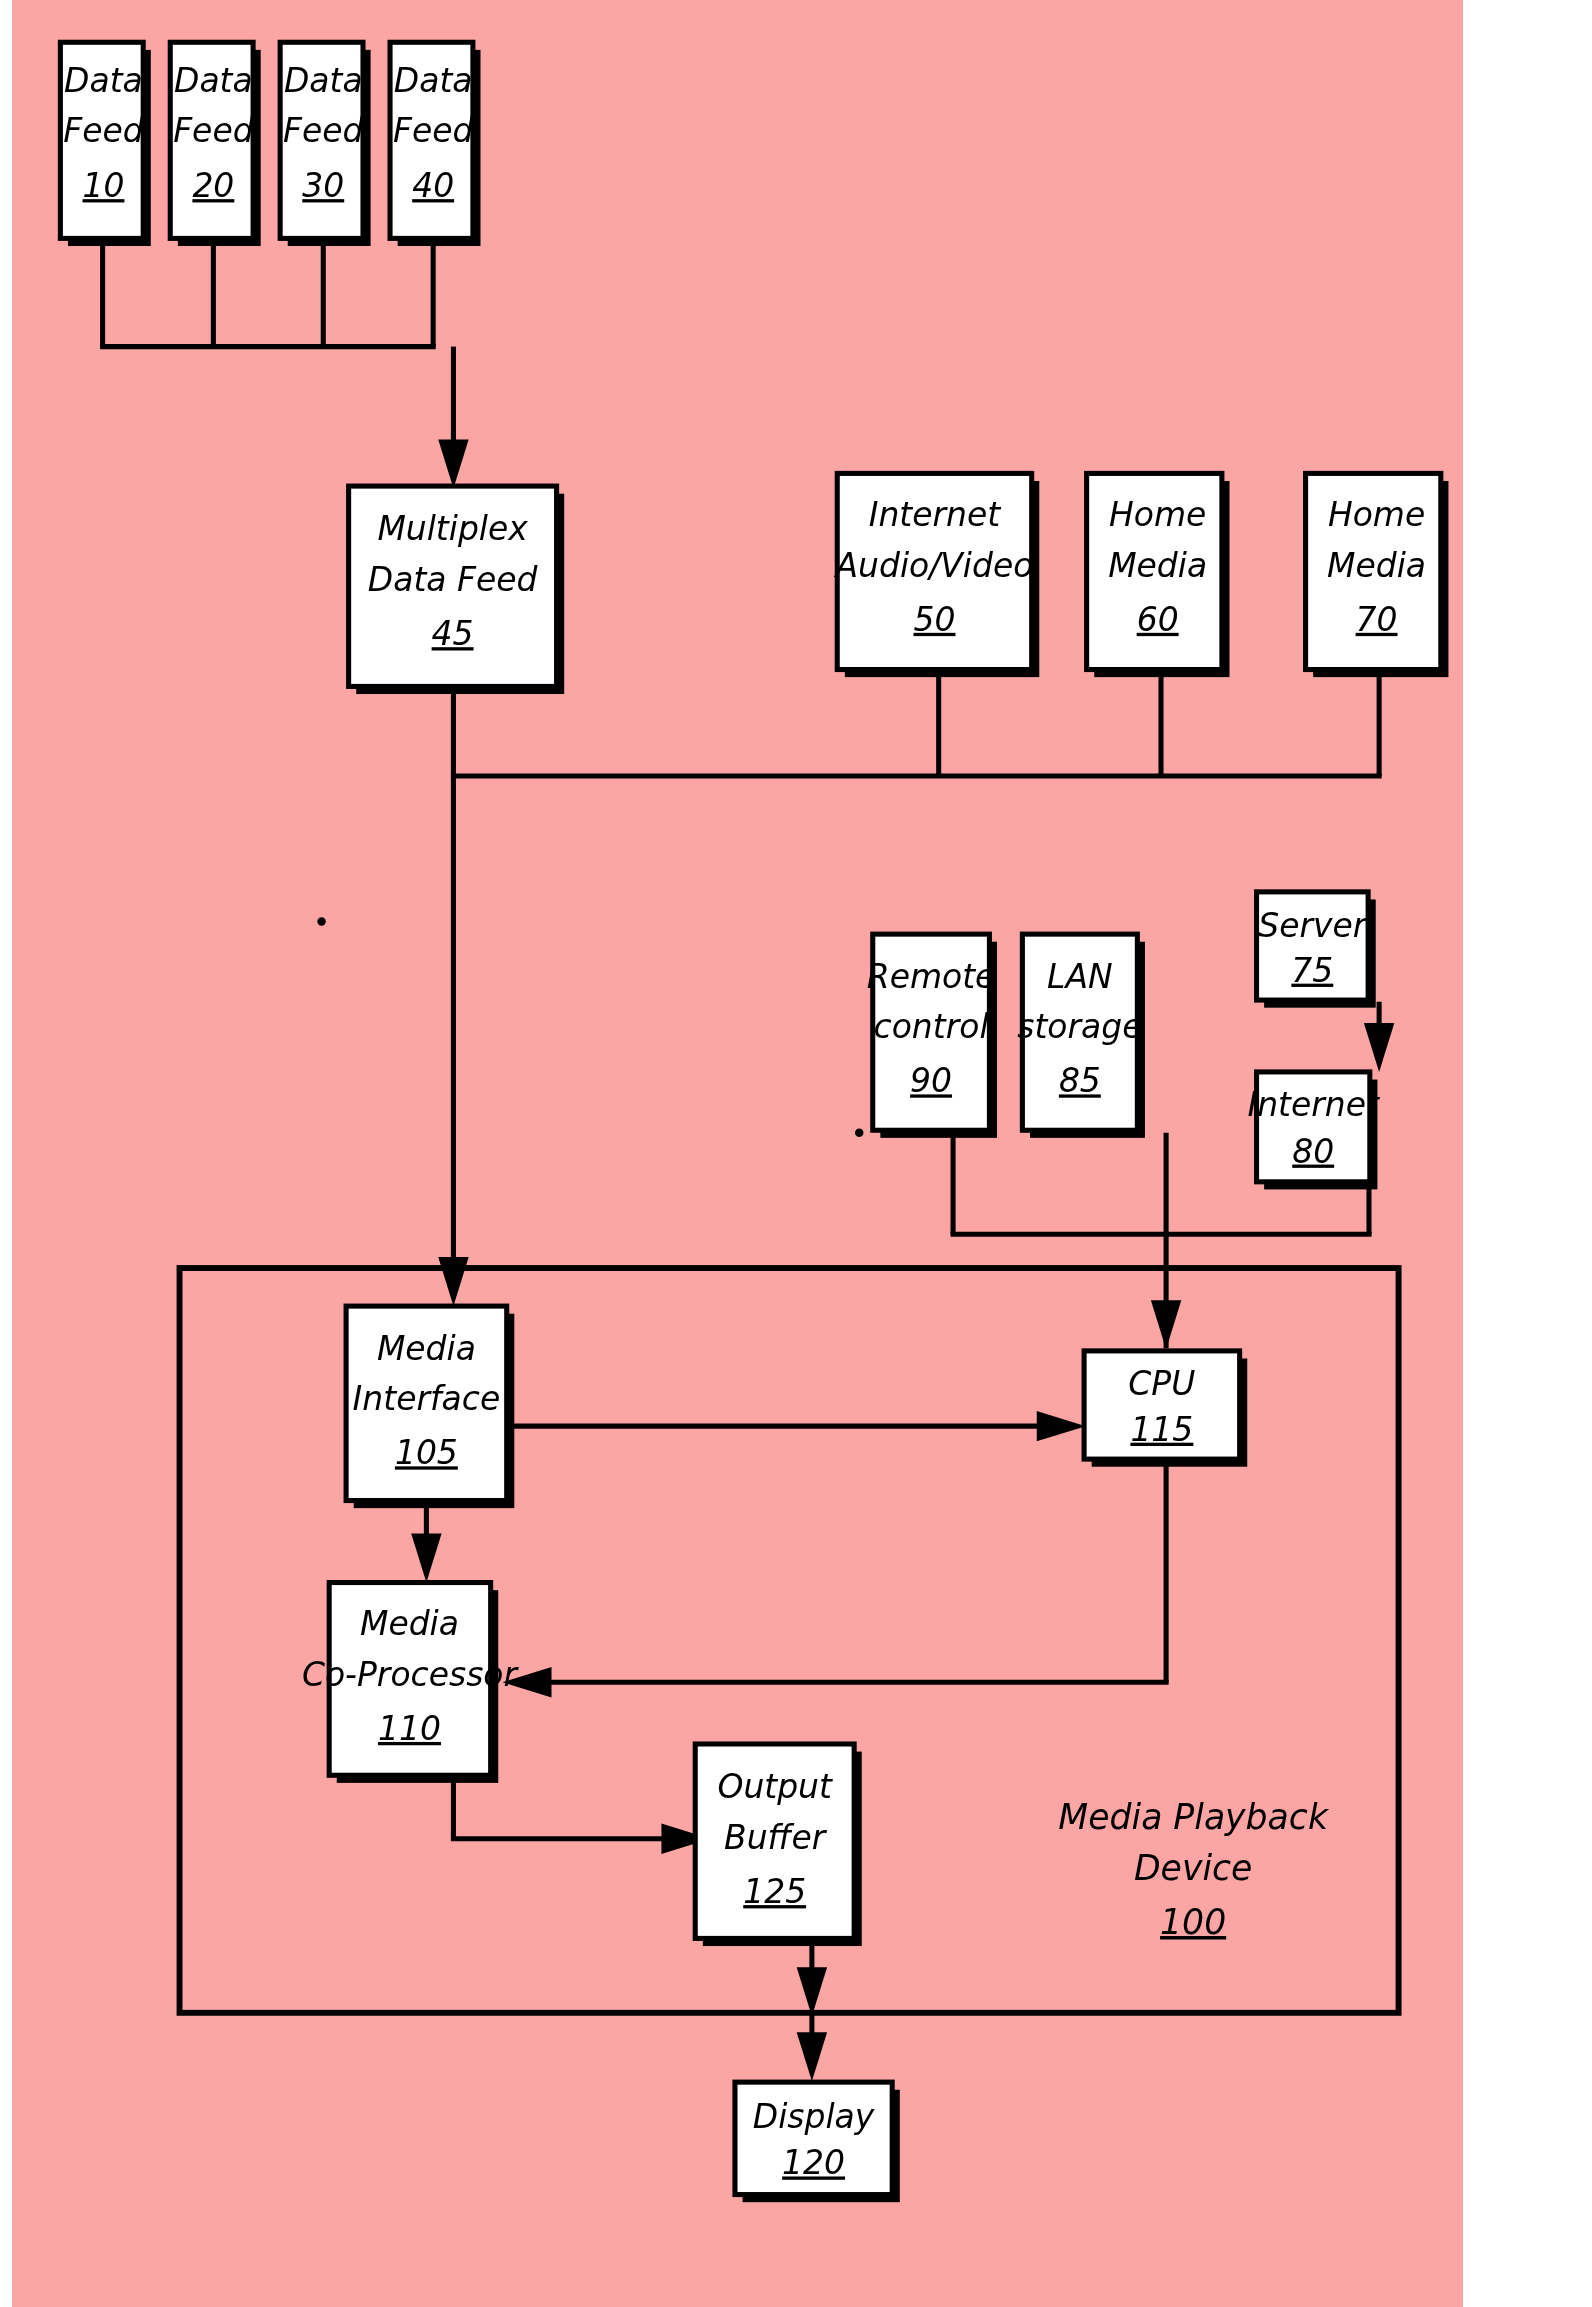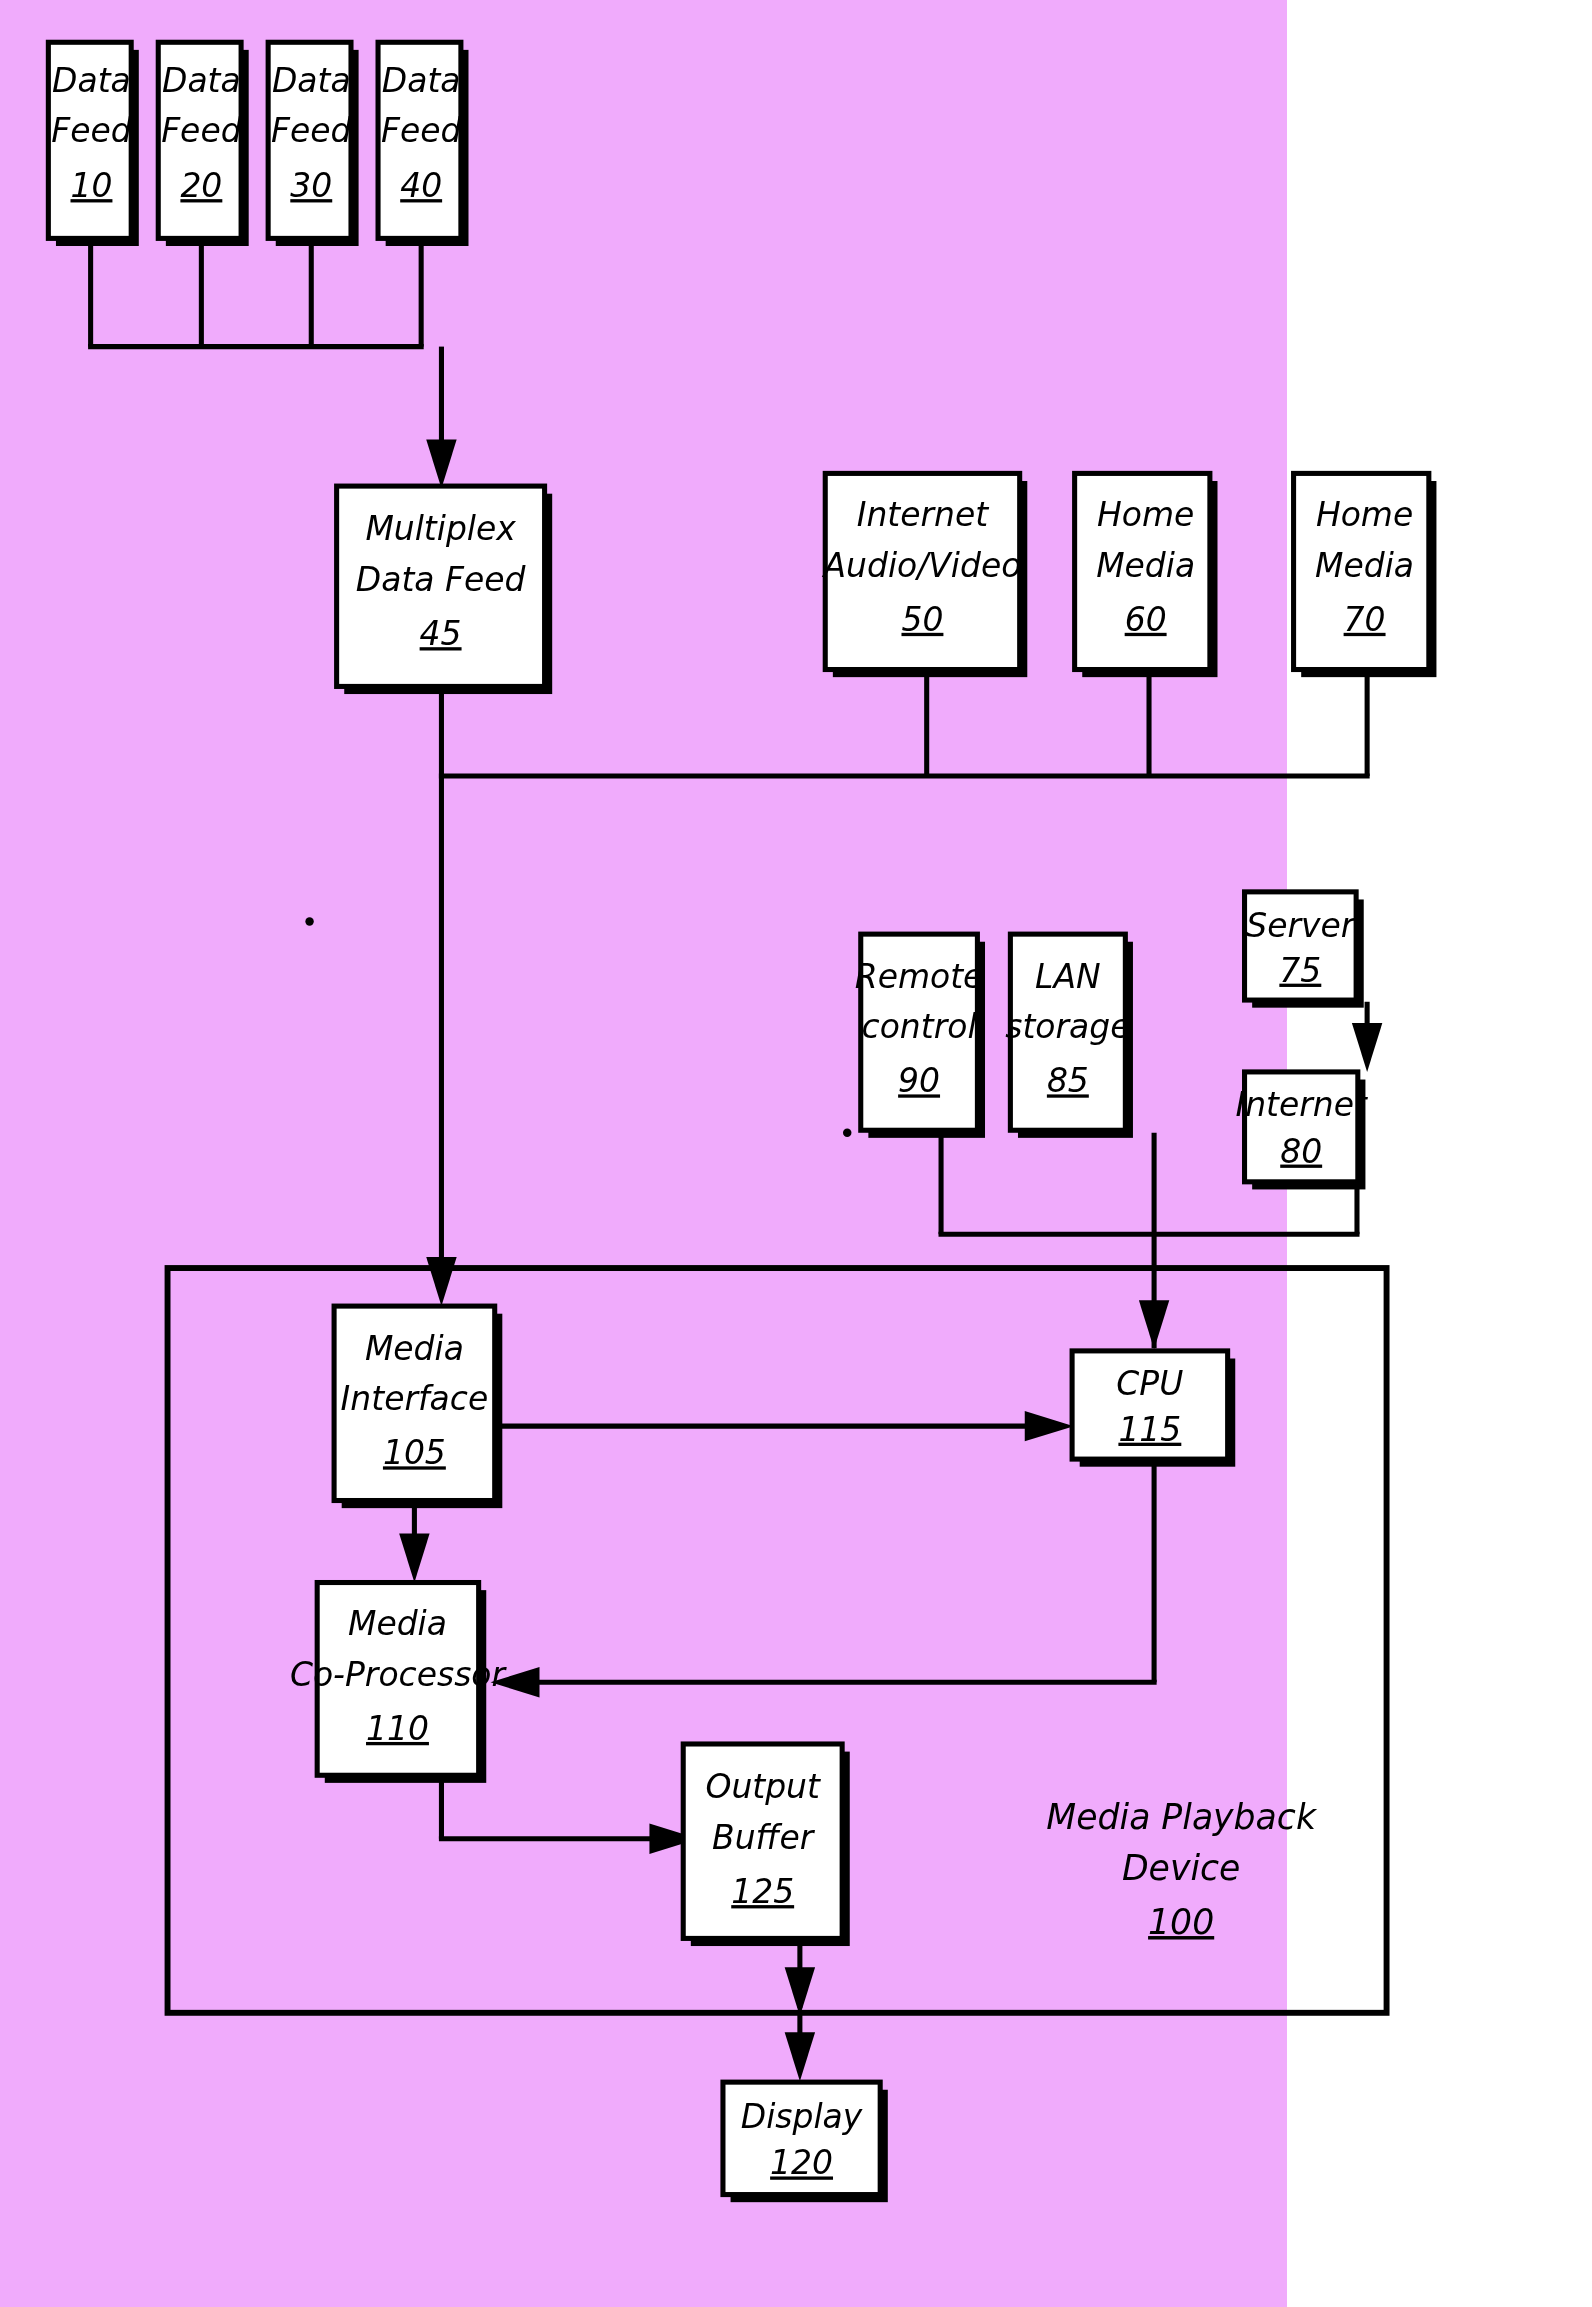--- a/index.html
+++ b/index.html
@@ -9,23 +9,24 @@
     background: #ffffff;
   }
   body {
     width: 1593px;
     height: 2307px;
     font-family: "DejaVu Sans", sans-serif;
     overflow: hidden;
   }
   #figure {
     position: relative;
-    width: 1287px;
+    width: 1451px;
     height: 2307px;
-    background: #f0abfc;
+    background: #fca5a5;
+    margin-left: 12px;
   }
   svg.diagram {
     position: absolute;
     left: 0;
     top: 0;
     width: 1593px;
     height: 2307px;
     display: block;
   }
   .box-rect {

